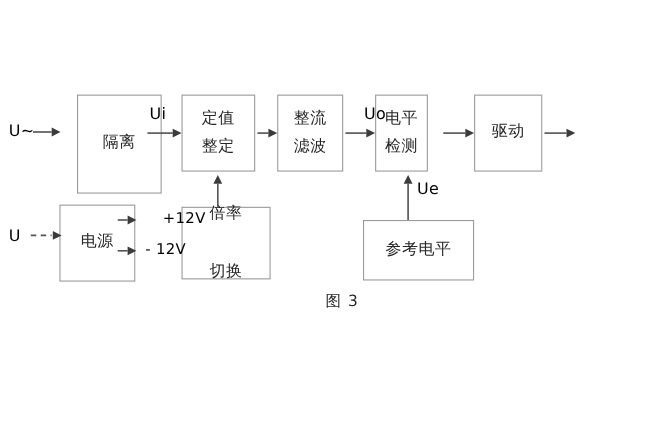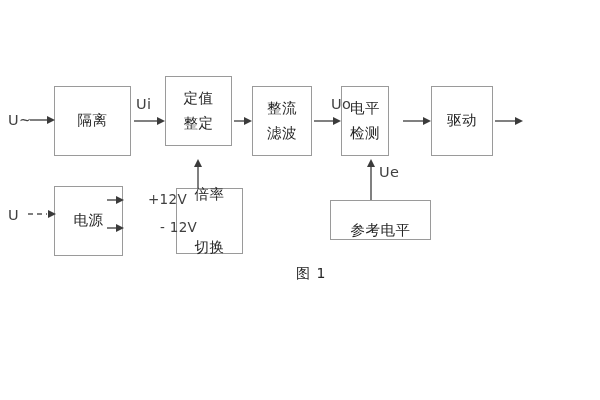--- a/index.html
+++ b/index.html
@@ -41,21 +41,21 @@
     display: block;
   }
   .block.single {
     line-height: 1.2;
   }
 
   
   .label {
     position: absolute;
     font-size: 14.5px;
-    color: #404040;
+    color: #000000;
     white-space: nowrap;
     letter-spacing: 0.3px;
   }
   .label.small {
     font-size: 13.5px;
     margin-left: 24px;
   }
   .caption {
     position: absolute;
     font-size: 14px;
@@ -83,25 +83,25 @@
   }
   .conn.dashed svg line {
     stroke-dasharray: 5 4;
   }
 </style>
 </head>
 <body>
 
 <div id="diagram-canvas">
 
-  <div class="block" style="left:54px; top:86px; width:77px; height:70px;">
+  <div class="block" style="left:70px; top:86px; width:77px; height:90px;">
     <span class="line">隔离</span>
   </div>
 
-  <div class="block" style="left:165px; top:76px; width:67px; height:70px;">
+  <div class="block" style="left:165px; top:86px; width:67px; height:70px;">
     <span class="line">定值</span>
     <span class="line">整定</span>
   </div>
 
   <div class="block" style="left:252px; top:86px; width:60px; height:70px;">
     <span class="line">整流</span>
     <span class="line">滤波</span>
   </div>
 
   <div class="block" style="left:341px; top:86px; width:48px; height:70px;">
@@ -111,44 +111,44 @@
 
   <div class="block single" style="left:431px; top:86px; width:62px; height:70px;">
     <span class="line">驱动</span>
   </div>
 
 
   <div class="block single" style="left:54px; top:186px; width:69px; height:70px;">
     <span class="line">电源</span>
   </div>
 
-  <div class="block" style="left:176px; top:188px; width:67px; height:66px;gap:28px;">
+  <div class="block" style="left:165px; top:188px; width:81px; height:66px;gap:28px;">
     <span class="line">倍率</span>
     <span class="line">切换</span>
   </div>
 
-  <div class="block single" style="left:330px; top:200px; width:101px; height:40px;justify-content:flex-end;">
+  <div class="block single" style="left:330px; top:200px; width:101px; height:55px;">
     <span class="line">参考电平</span>
   </div>
 
   <div class="label" style="left:8px; top:112px;">U~</div>
 
   <div class="label" style="left:8px; top:207px;">U</div>
 
   <div class="label" style="left:136px; top:96px;">Ui</div>
 
   <div class="label" style="left:331px; top:96px;">Uo</div>
 
   <div class="label" style="left:379px; top:164px;">Ue</div>
 
   <div class="label small" style="left:124px; top:191px;">+12V</div>
 
-  <div class="label small" style="left:136px; top:219px;">- 12V</div>
-
-  <div class="caption" style="left:296px; top:265px;">图 1</div>
+  <div class="label small" style="left:108px; top:219px;">- 12V</div>
+
+  <div class="caption" style="left:296px; top:265px;">图 3</div>
 
   <div class="conn" style="left:30px; top:114px; width:26px; height:12px;">
     <svg width="26" height="12" viewBox="0 0 26 12">
       <line x1="0" y1="6" x2="17" y2="6"></line>
       <polygon points="17,2 25,6 17,10"></polygon>
     </svg>
   </div>
 
   <div class="conn" style="left:134px; top:115px; width:32px; height:12px;">
     <svg width="32" height="12" viewBox="0 0 32 12">

